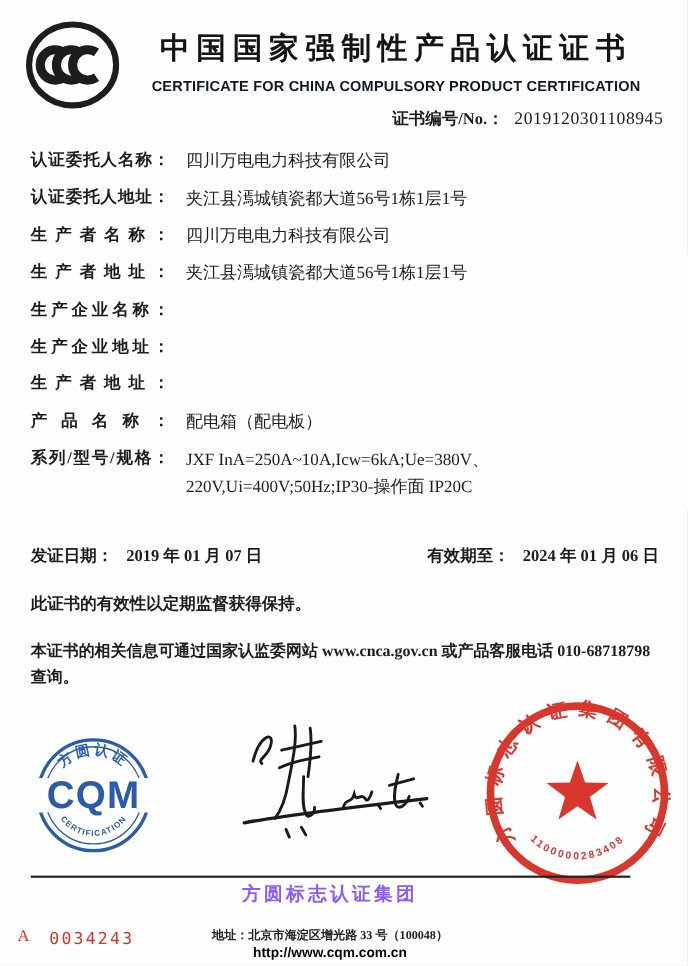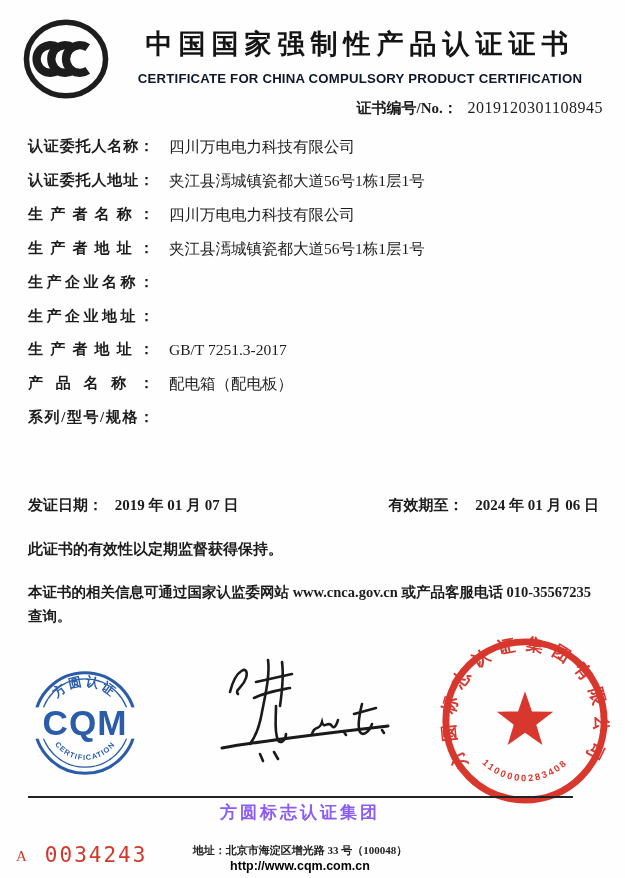--- a/index.html
+++ b/index.html
@@ -40,21 +40,21 @@
   
   .footer-line{position:absolute;left:28px;top:796px;width:545px;border-top:2px solid #222;}
   .footer{position:absolute;left:0;top:801px;width:600px;text-align:center;}
   .footer-company{font-size:17px;font-weight:bold;letter-spacing:3px;color:#8b5cf6;}
   .footer-address{font-size:11px;font-weight:600;margin-top:19px;color:#222;}
   .footer-url{font-size:12.5px;font-weight:bold;margin-top:1px;
     font-family:"Liberation Sans","DejaVu Sans",sans-serif;color:#000000;}
   .serial{position:absolute;left:16px;top:843px;color:#d3362a;display:flex;align-items:flex-end;}
   .serial .prefix{font-size:15px;font-family:"Liberation Serif",serif;margin-right:18px;
     padding-bottom:2px;}
-  .serial .number{font-size:21px;font-family:"DejaVu Sans Mono","Liberation Mono",monospace;
+  .serial .number{font-size:15px;font-family:"DejaVu Sans Mono","Liberation Mono",monospace;
     letter-spacing:2px;}
 </style>
 </head>
 <body>
 
 <div class="page">
 
   <svg class="ccc-logo" viewBox="0 0 100 96">
     <ellipse cx="50" cy="48" rx="43" ry="40" fill="none" stroke="#1d1d1d" stroke-width="6"></ellipse>
     <path d="M 41.6 35.7 A 15 15 0 1 0 41.6 60.3" fill="none" stroke="#1d1d1d" stroke-width="9"></path>
@@ -90,45 +90,45 @@
       <span class="field-value">夹江县漹城镇瓷都大道56号1栋1层1号</span>
     </div>
     <div class="field-row">
       <span class="field-label">生产企业名称：</span>
     </div>
     <div class="field-row">
       <span class="field-label">生产企业地址：</span>
     </div>
     <div class="field-row">
       <span class="field-label">生产者地址：</span>
-      <span class="field-value">GB/T 7251.3-2017</span>
     </div>
     <div class="field-row">
       <span class="field-label">产品名称：</span>
       <span class="field-value">配电箱（配电板）</span>
     </div>
     <div class="field-row tall">
       <span class="field-label">系列/型号/规格：</span>
+      <span class="field-value">JXF InA=250A~10A,Icw=6kA;Ue=380V、220V,Ui=400V;50Hz;IP30-操作面 IP20C</span>
     </div>
   </div>
 
 
   <div class="dates">
     <span>
       <span>发证日期：</span>
       <span class="val">2019 年 01 月 07 日</span>
     </span>
     <span>
       <span>有效期至：</span>
       <span class="val">2024 年 01 月 06 日</span>
     </span>
   </div>
 
   <div class="validity-note">此证书的有效性以定期监督获得保持。</div>
-  <div class="info-note">本证书的相关信息可通过国家认监委网站 www.cnca.gov.cn 或产品客服电话 010-35567235 查询。</div>
+  <div class="info-note">本证书的相关信息可通过国家认监委网站 www.cnca.gov.cn 或产品客服电话 010-68718798 查询。</div>
 
   <svg class="cqm-logo" viewBox="-60 -60 120 120">
     <circle r="53" fill="none" stroke-width="3.2" stroke="#2a5caa"></circle>
     <circle r="46.5" fill="none" stroke-width="1.3" stroke="#2a5caa"></circle>
     <rect x="-59" y="-16.5" width="118" height="33" fill="#fefefe"></rect>
     <defs>
       <path id="cqmTop" d="M -33 -21 A 39.1 39.1 0 0 1 33 -21"></path>
       <path id="cqmBot" d="M -34 19 A 39 39 0 0 0 34 19"></path>
     </defs>
     <text font-size="13.5" font-weight="bold" letter-spacing="3" fill="#2a5caa">

